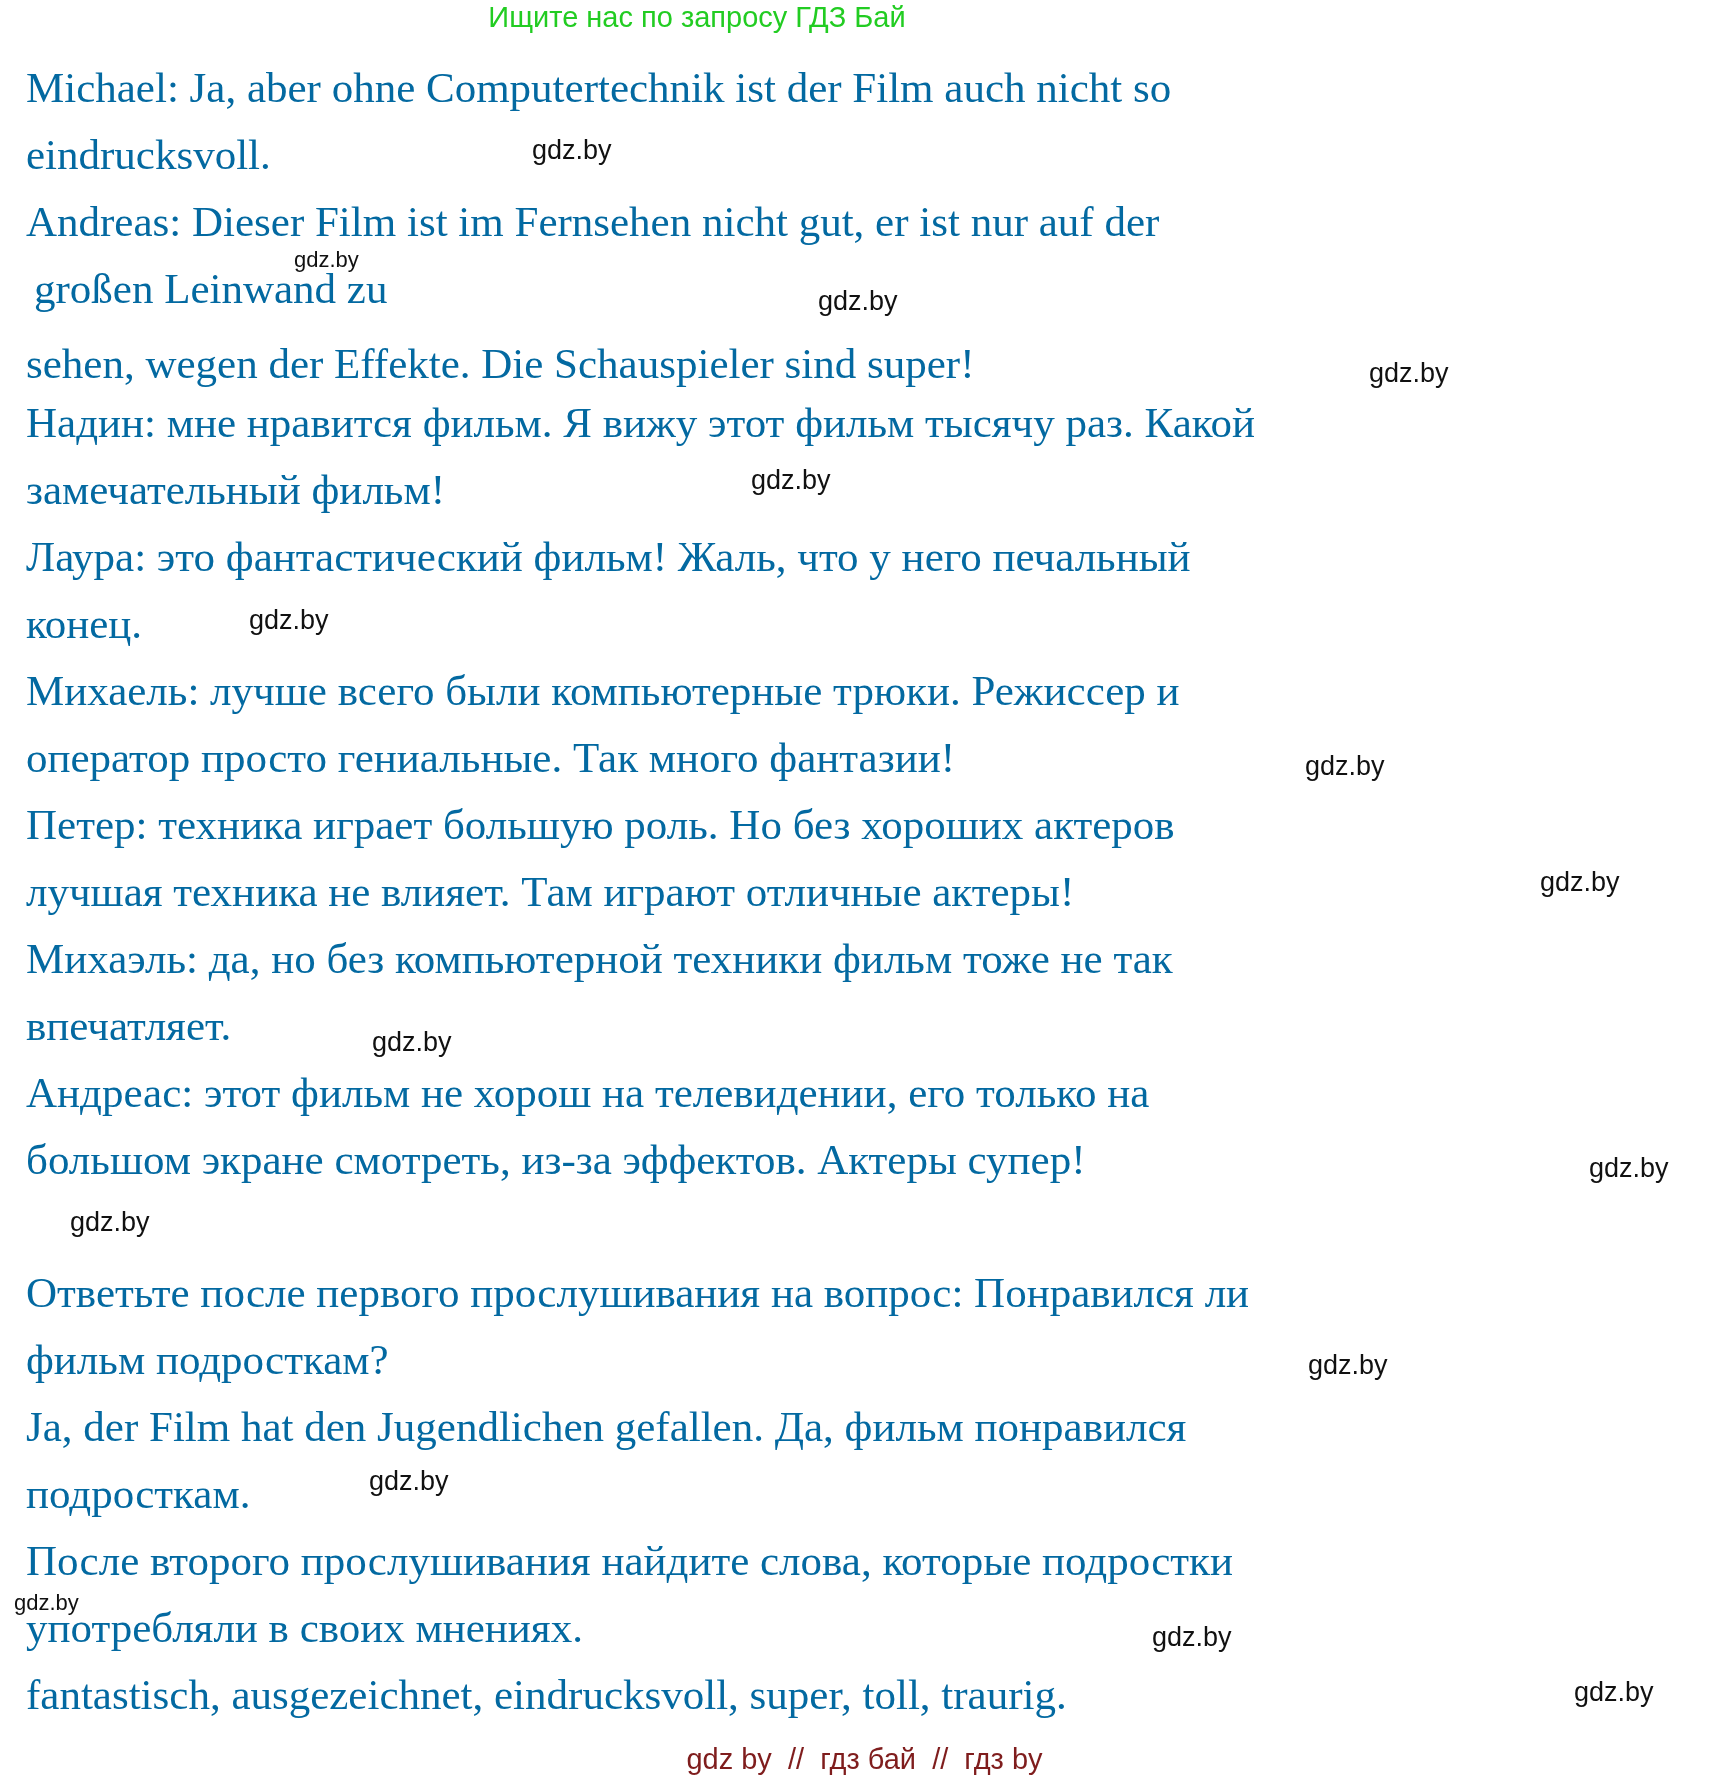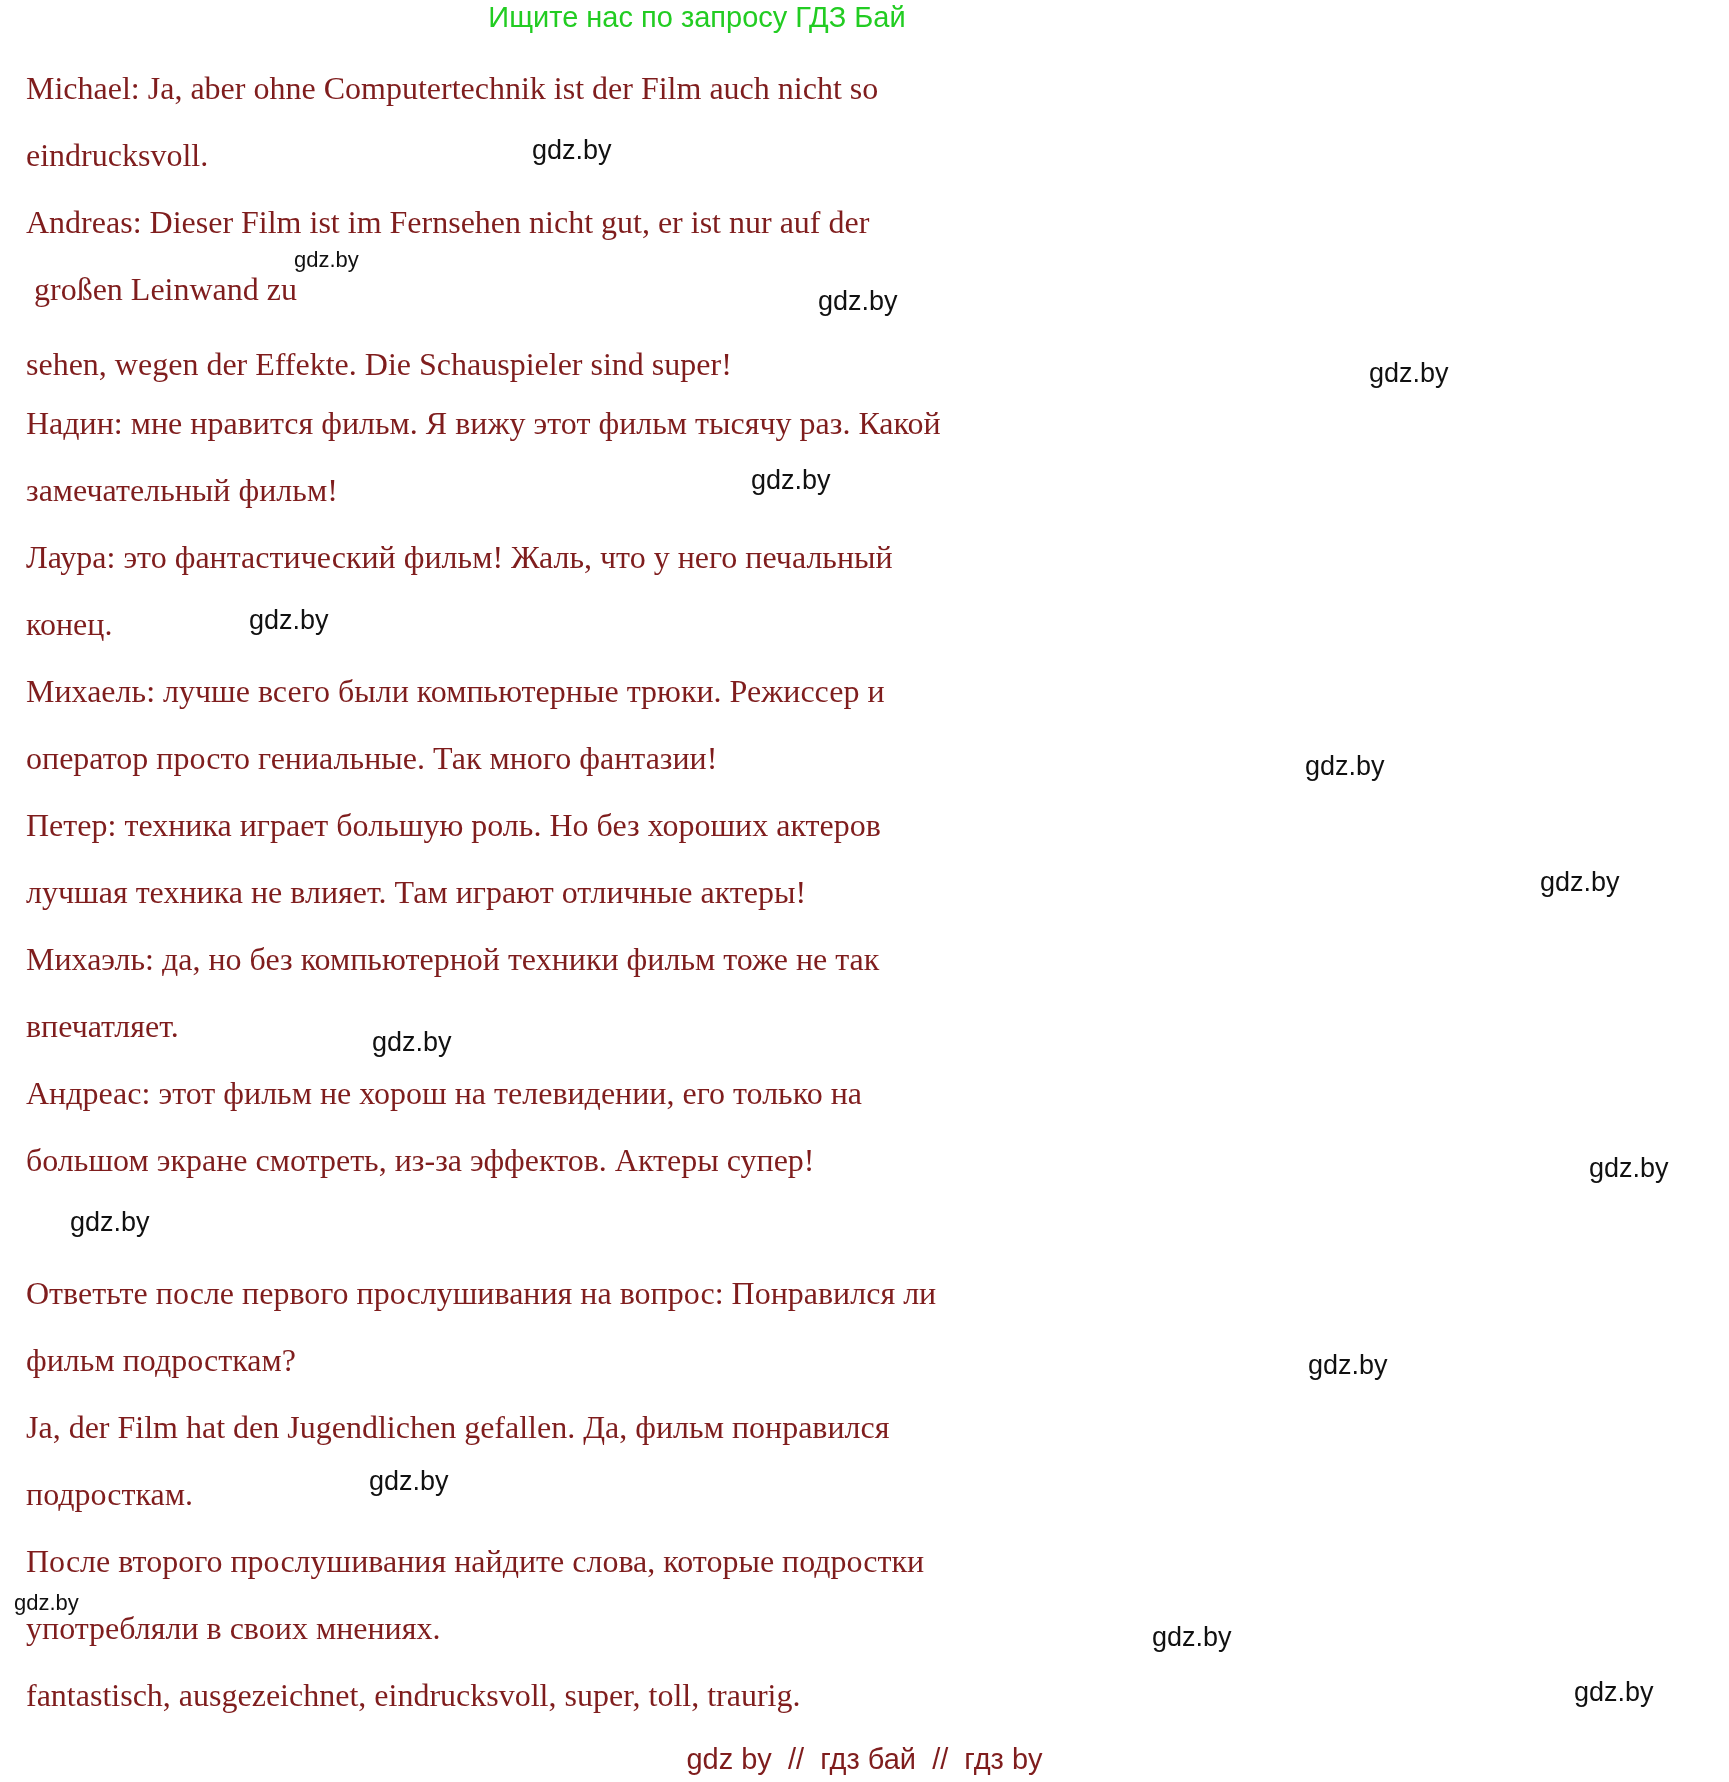--- a/index.html
+++ b/index.html
@@ -21,22 +21,22 @@
       text-align: center;
       font-family: "Liberation Sans", sans-serif;
       font-size: 29px;
       color: #22cc22;
       line-height: 34px;
     }
     .line {
       position: absolute;
       left: 26px;
       font-family: "Liberation Serif", serif;
-      font-size: 32px;
-      color: #7f1d1d;
+      font-size: 43px;
+      color: #0369a1;
       white-space: nowrap;
       line-height: 60px;
     }
     .wm {
       position: absolute;
       font-family: "Liberation Sans", sans-serif;
       font-size: 27px;
       color: #111111;
       white-space: nowrap;
       line-height: 30px;

